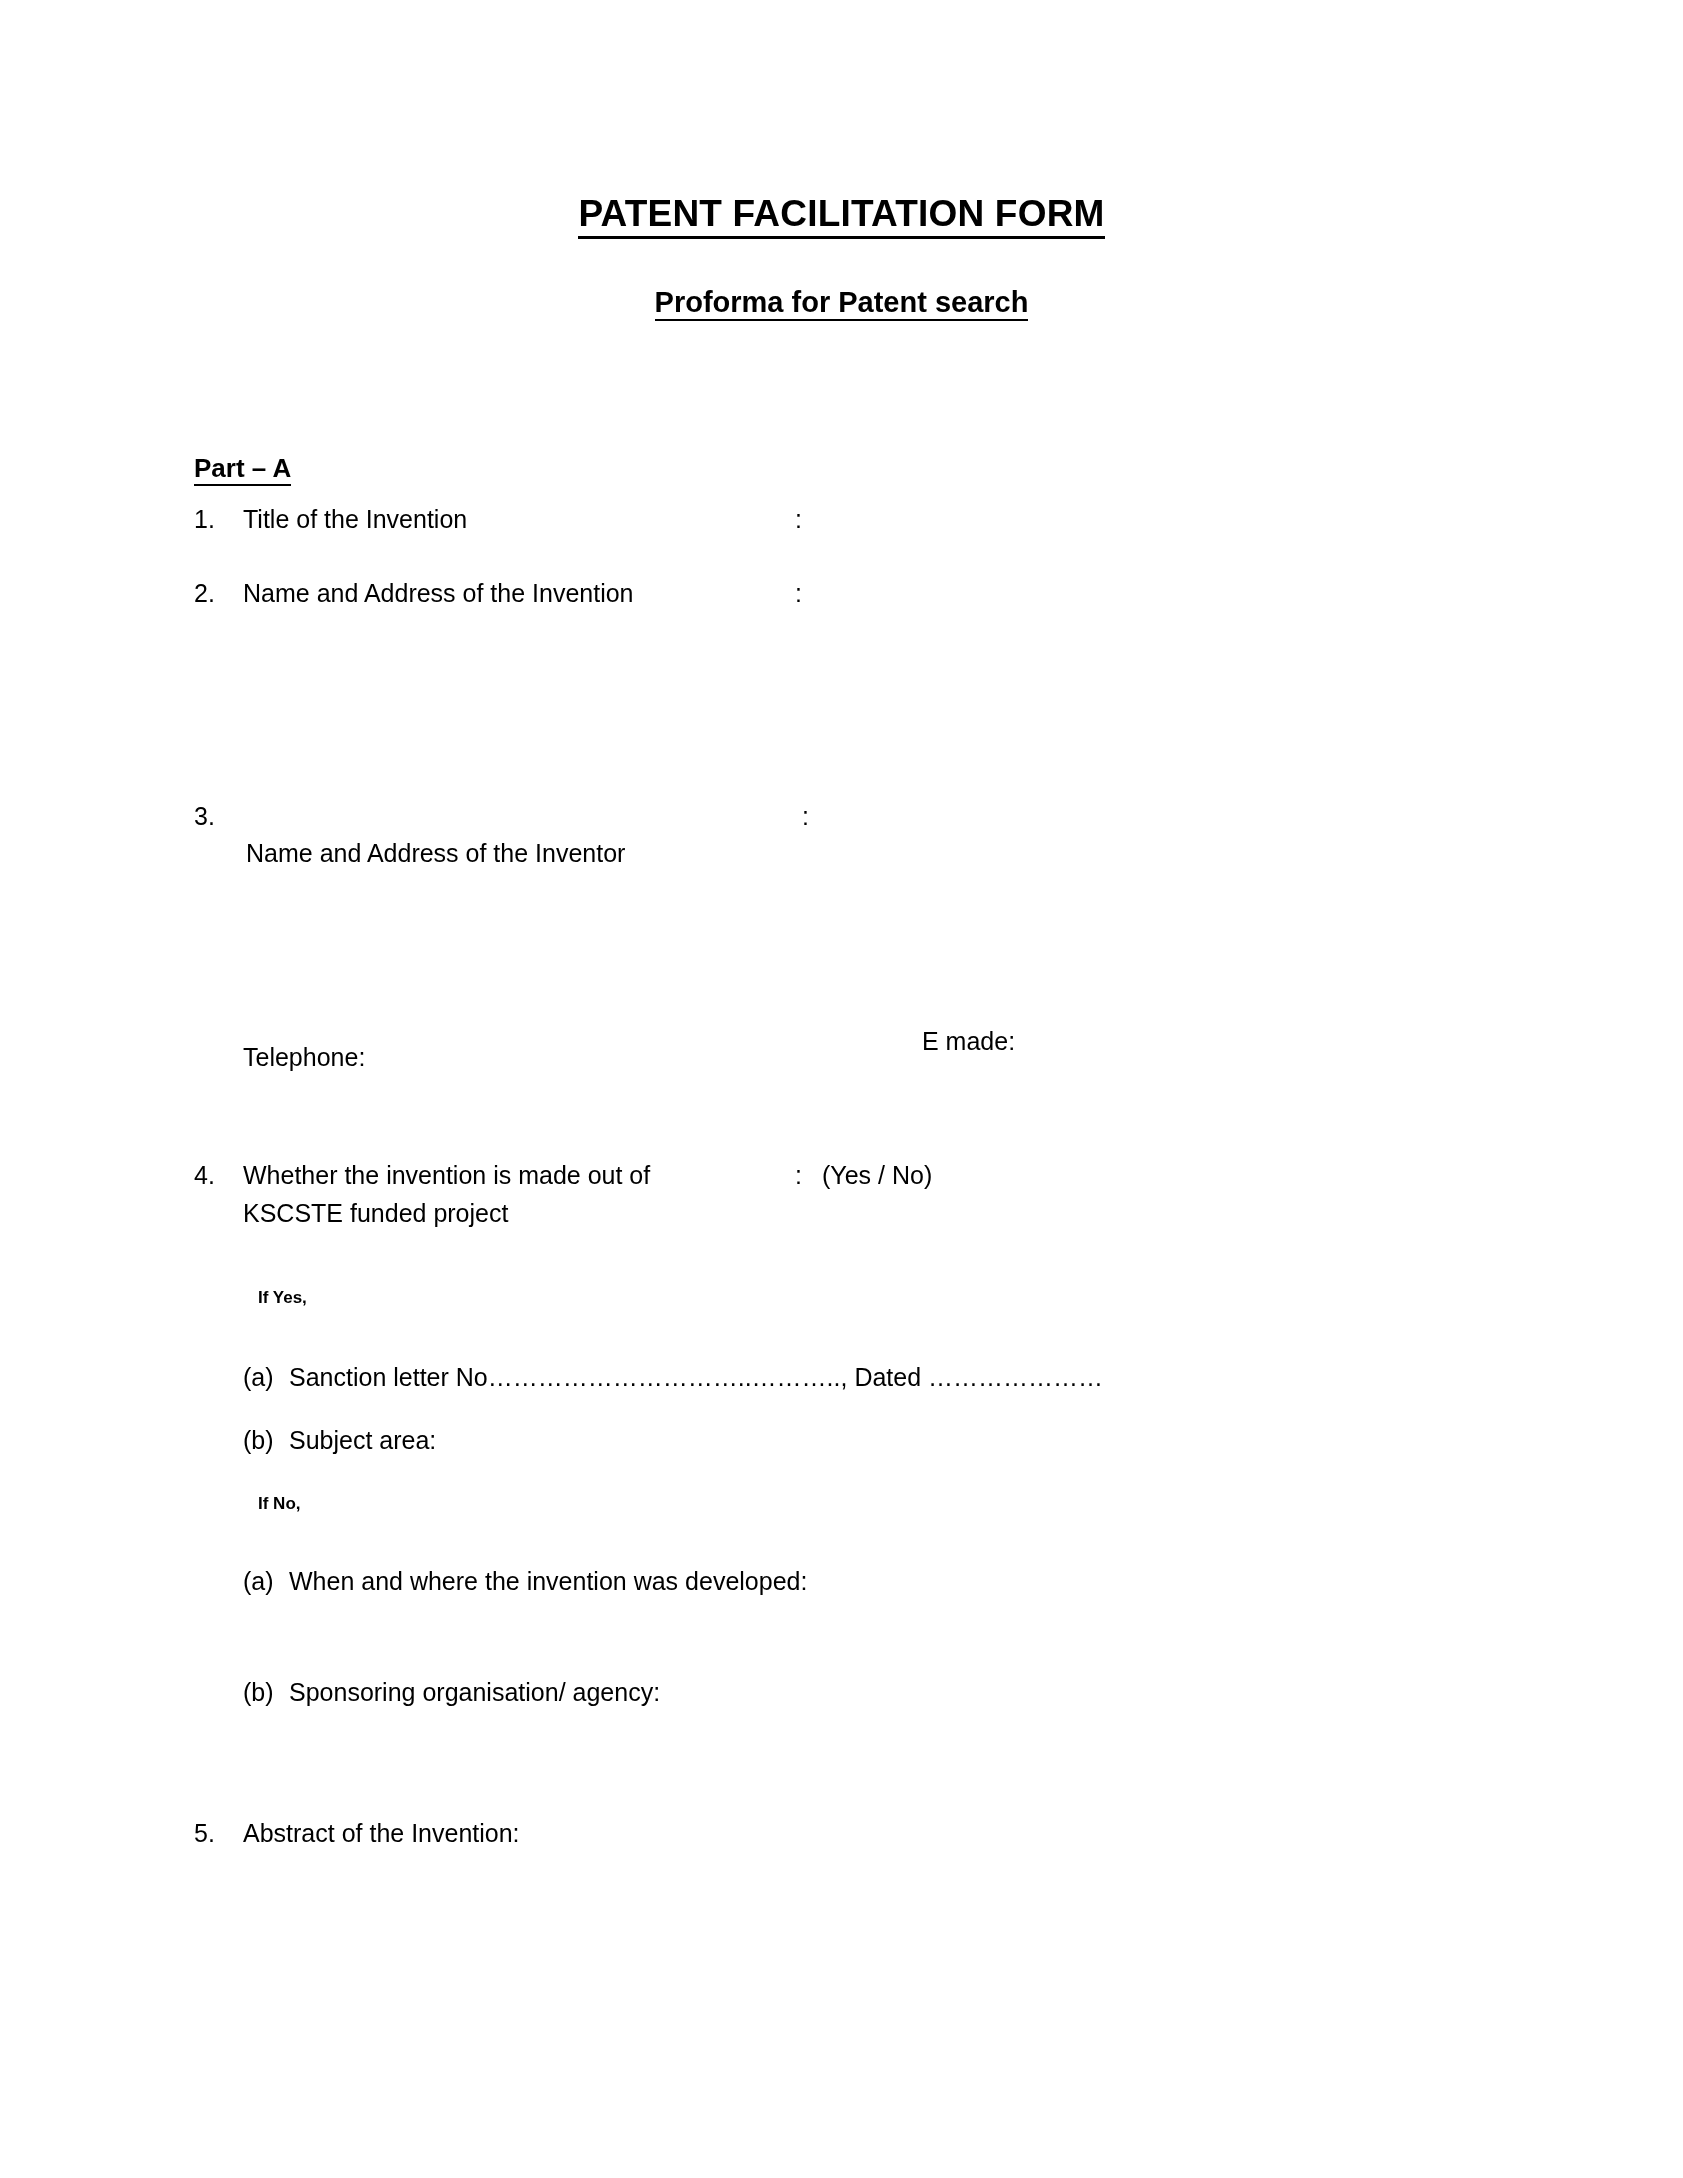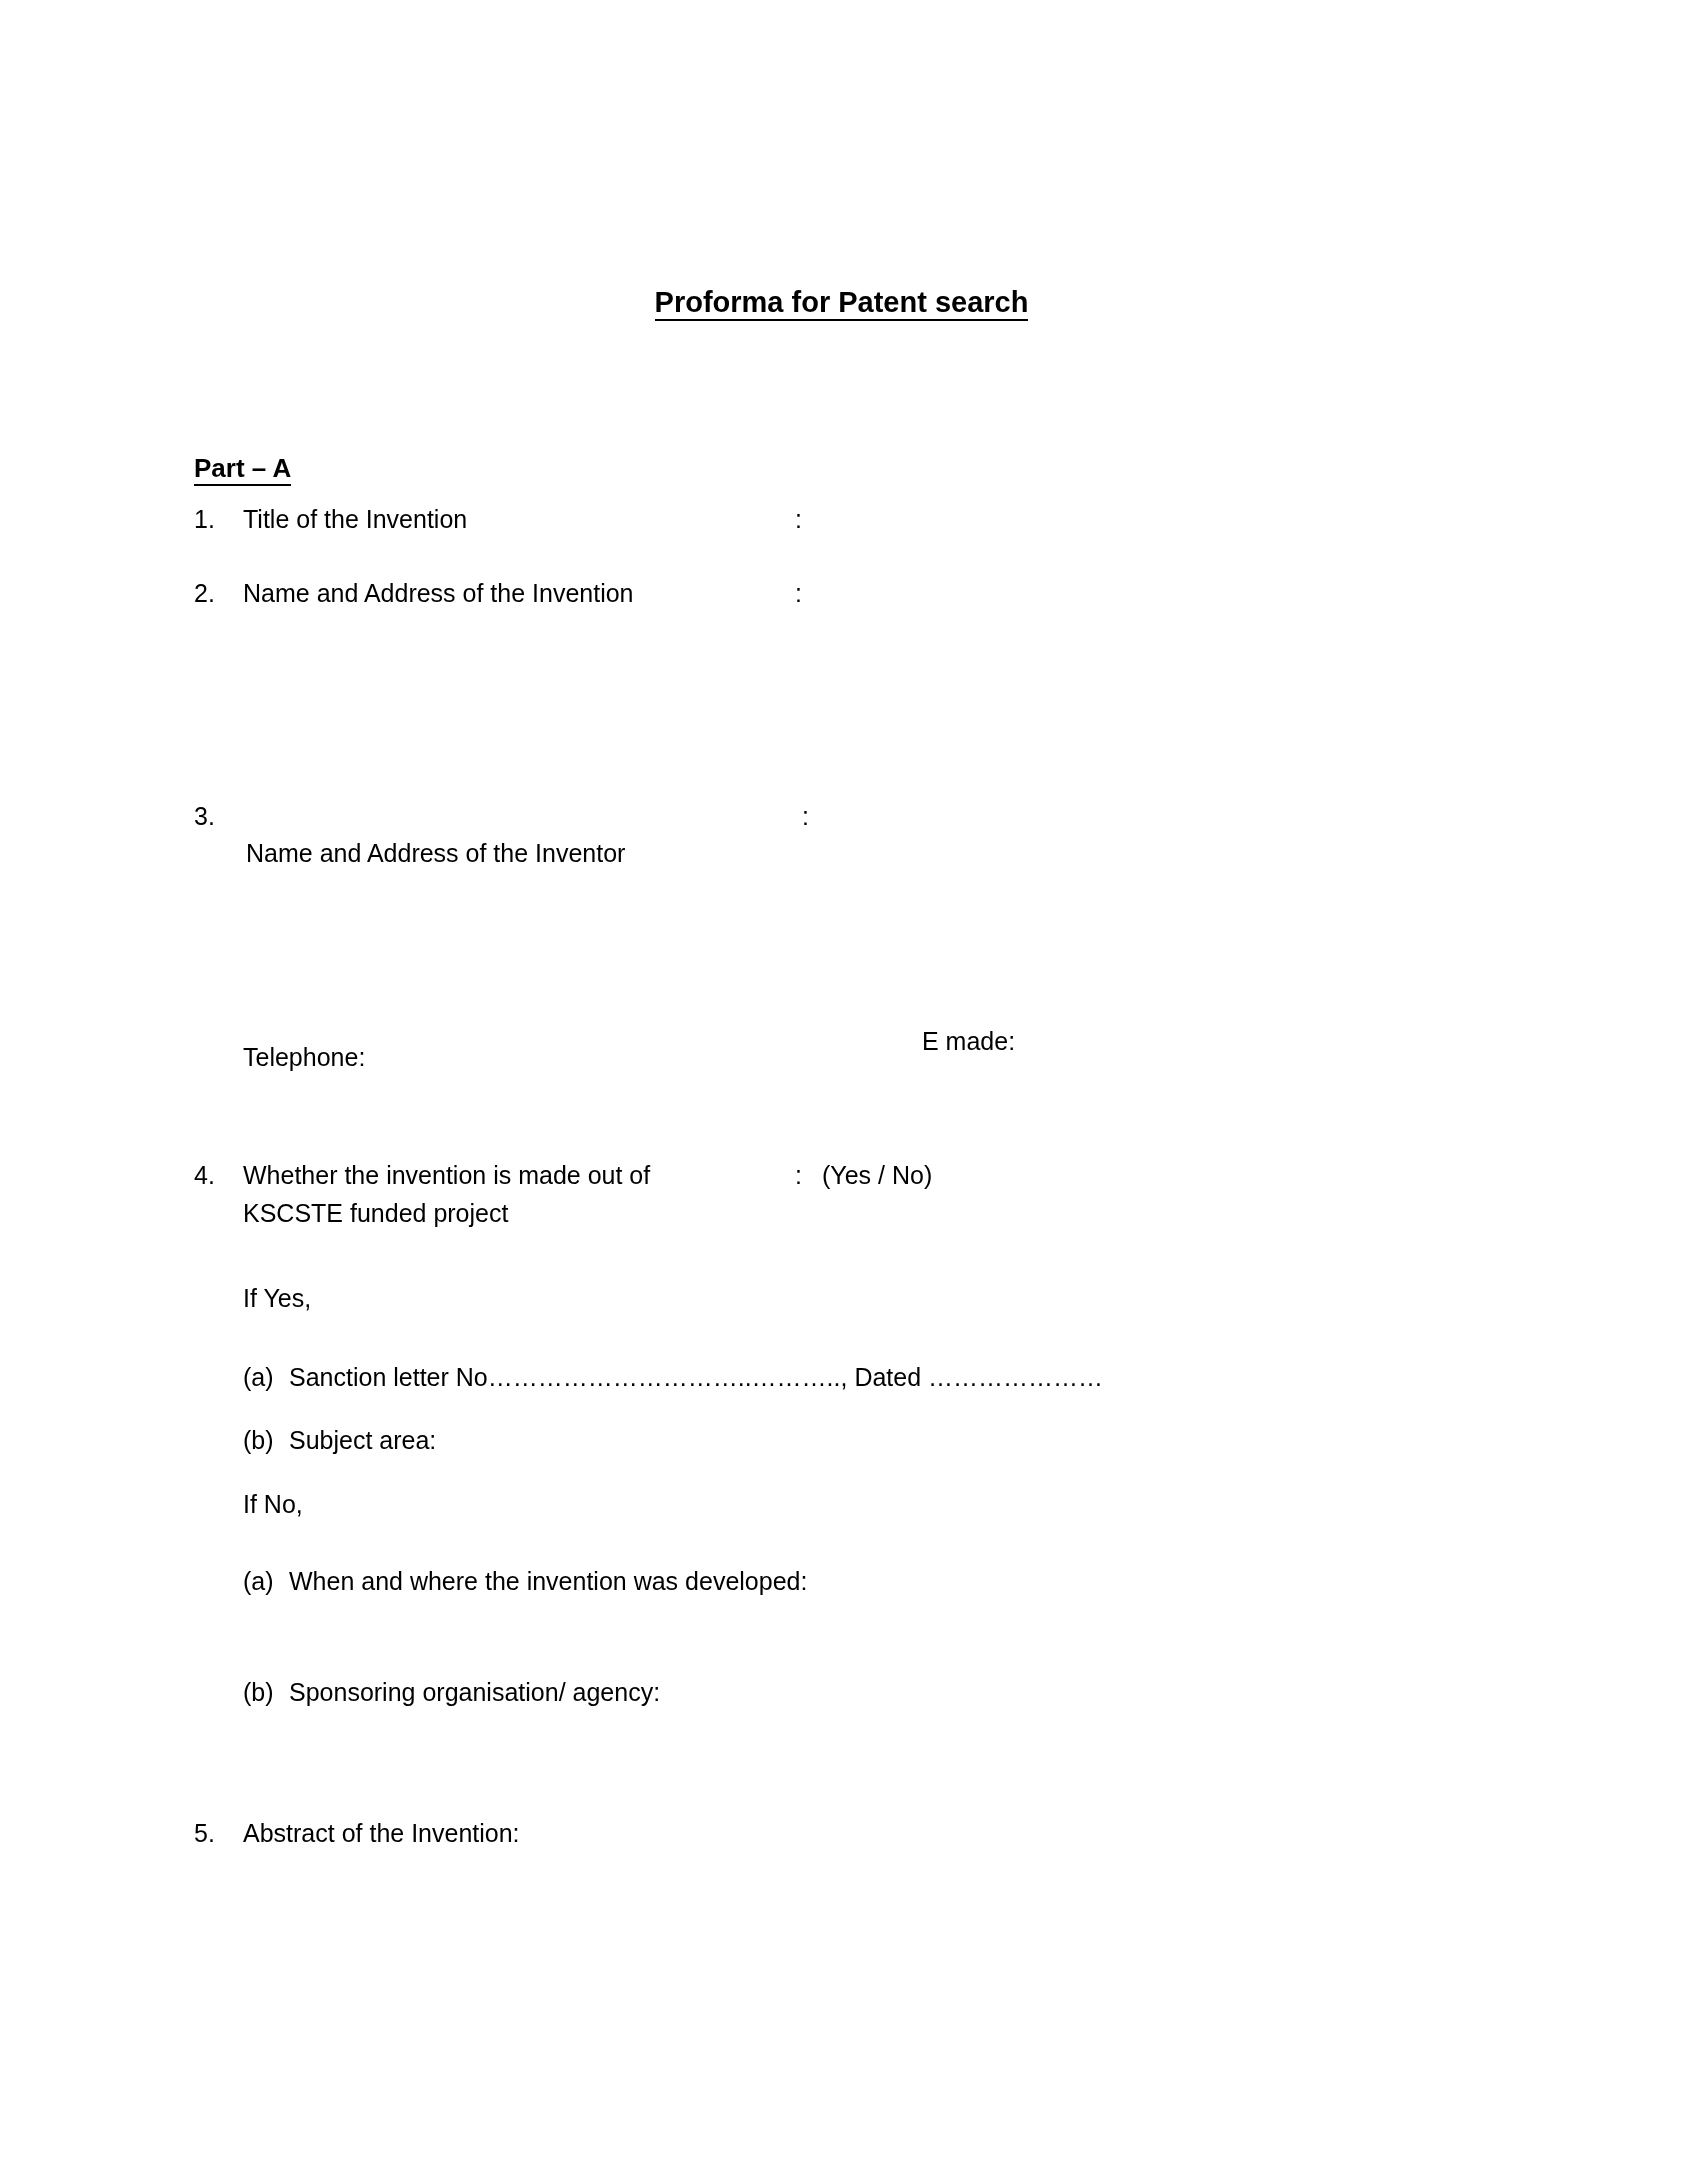--- a/index.html
+++ b/index.html
@@ -133,23 +133,23 @@
     line-height: 38px;
     white-space: nowrap;
     width: 1188px;
   }
   .contact .tel { position: absolute; left: 0; top: 16px; text-align: right; }
   .contact .email { position: absolute; left: 679px; top: 0; }
 
   
   .cond {
     position: absolute;
-    left: 243px;
-    font-size: 25px;
-    font-weight: normal;
+    left: 258px;
+    font-size: 17px;
+    font-weight: bold;
     line-height: 38px;
     white-space: nowrap;
   }
   #if-yes { top: 1279px; }
   #if-no  { top: 1485px; }
 
   .sub-row {
     position: absolute;
     left: 243px;
     font-size: 25px;
@@ -175,20 +175,23 @@
   .dots {
     letter-spacing: 0px;
   }
 </style>
 </head>
 <body>
 
 <div class="page">
   <div class="doc">
 
+    <div class="title-main">
+      <span>PATENT FACILITATION FORM</span>
+    </div>
 
     <div class="title-sub">
       <span>Proforma for Patent search</span>
     </div>
 
     <div class="part-heading">
       <span>Part – A</span>
     </div>
 
     <div class="row" id="item-1">

